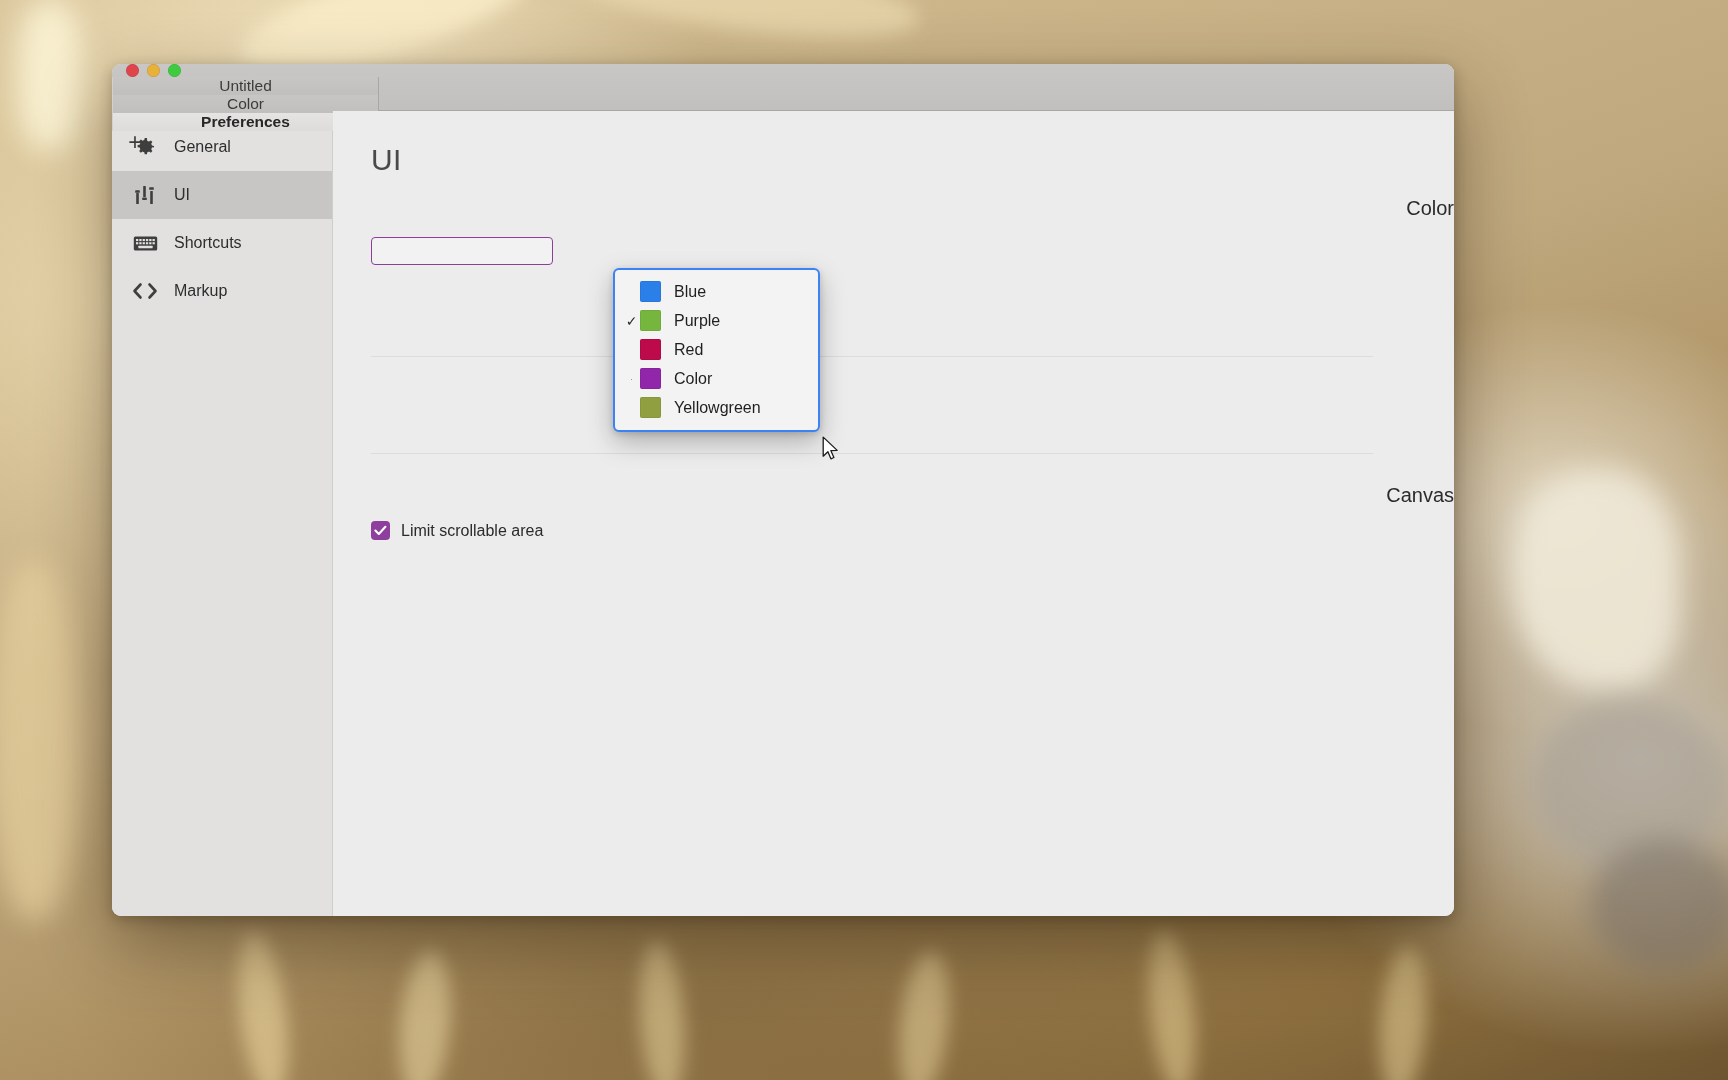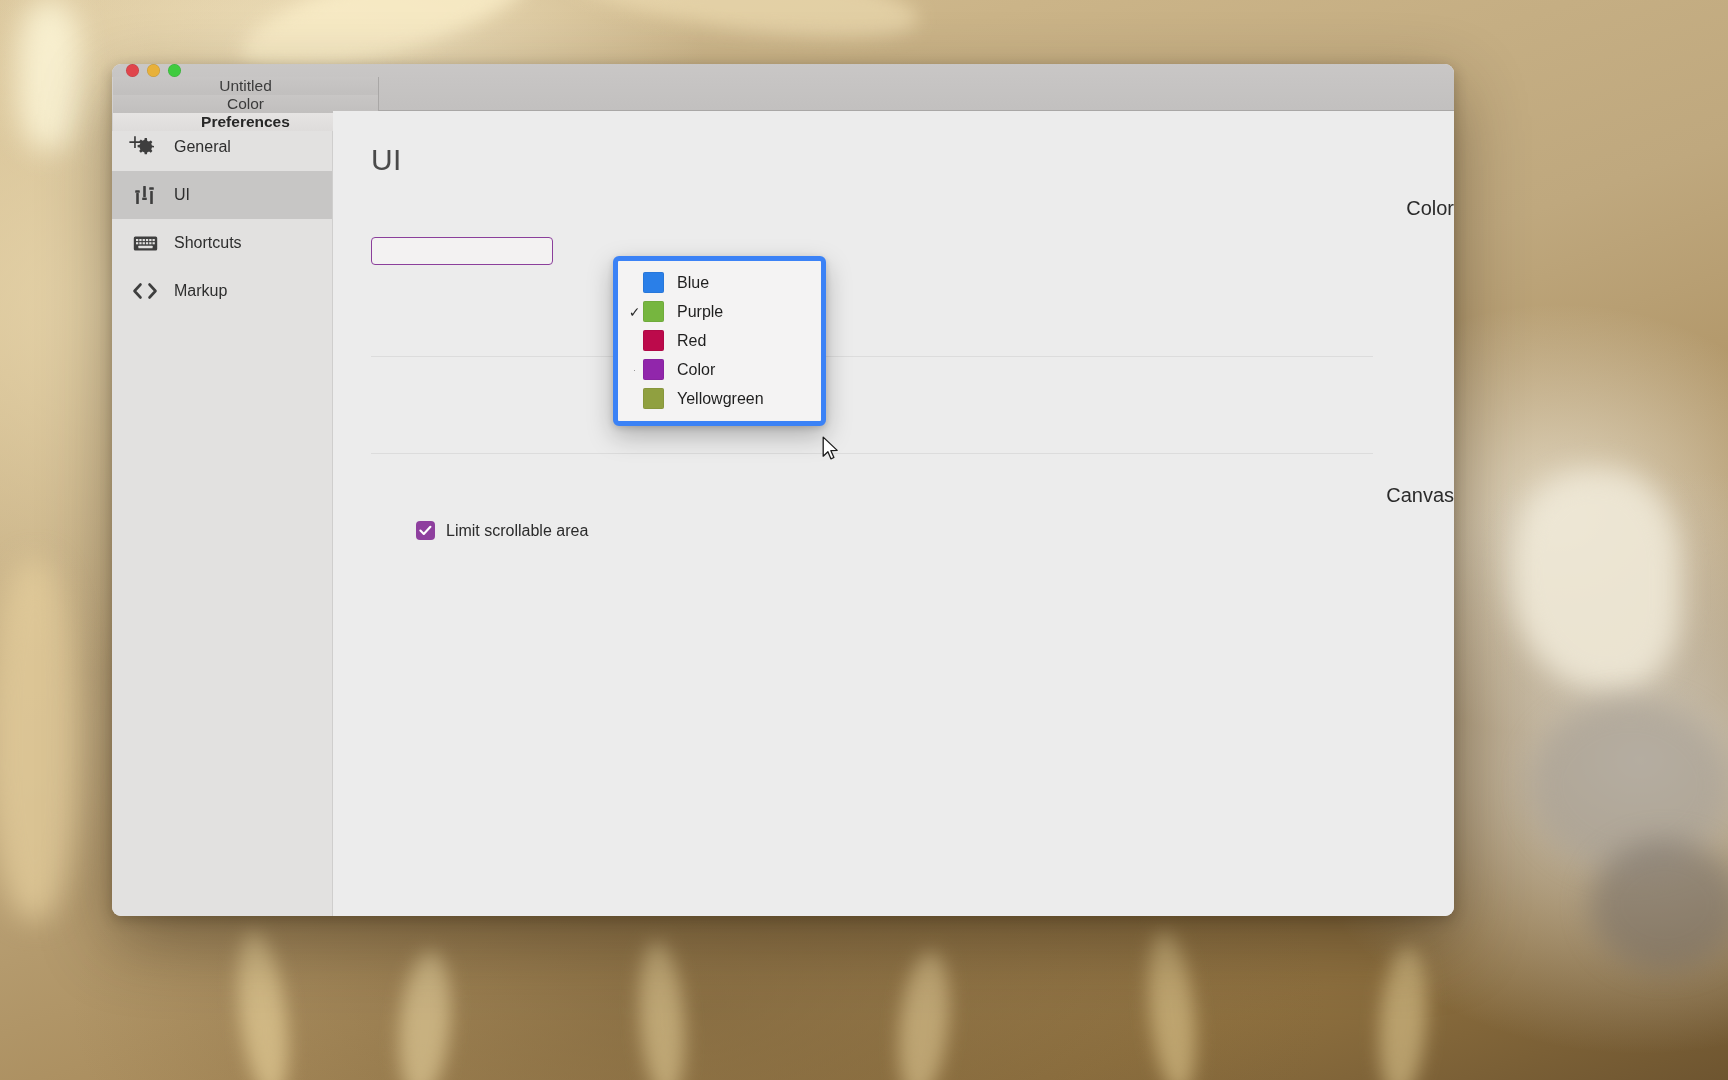--- a/index.html
+++ b/index.html
@@ -177,42 +177,42 @@
     height: 28px;
     border: 1.5px solid #8b3f9b;
     border-radius: 4px;
     background: #f3f2f2;
     box-sizing: border-box;
   }
   .spacer-a { height: 88px; }
   .spacer-b { height: 96px; }
 
   
-  .chk-row { display: flex; align-items: center; gap: 11px; margin-left: 45px; }
+  .chk-row { display: flex; align-items: center; gap: 11px; }
   .chk {
     width: 19px;
     height: 19px;
     border-radius: 4px;
     background: #8e3f9e;
     display: flex;
     align-items: center;
     justify-content: center;
     flex: 0 0 19px;
   }
   .chk svg { display: block; }
   .chk-label { font-size: 16px; color: #2b2b2b; }
 
   
   #dropdown {
     position: absolute;
     left: 280px;
-    top: 145px;
+    top: 157px;
     width: 203px;
     background: #f4f3f3;
-    border: 5px solid #3b82f6;
+    border: 2px solid #3b82f6;
     border-radius: 6px;
     box-shadow: 0 10px 26px rgba(0,0,0,0.26), 0 2px 6px rgba(0,0,0,0.15);
     padding: 7px 0 8px 0;
     z-index: 40;
   }
   .dd-item {
     height: 29px;
     display: flex;
     align-items: center;
     padding-left: 8px;

